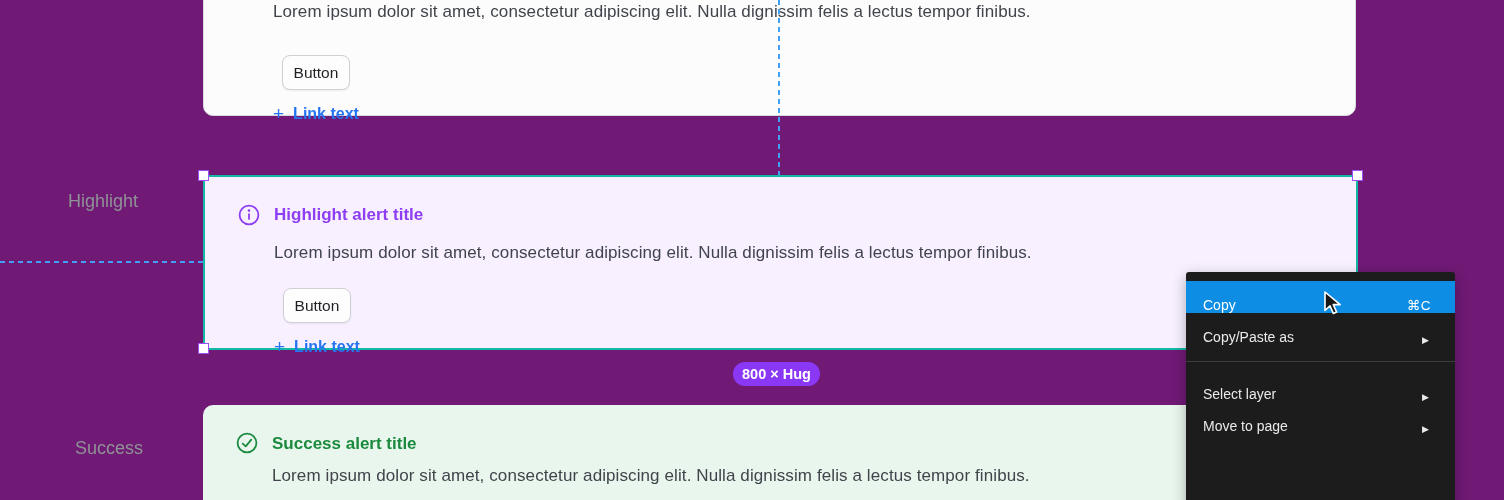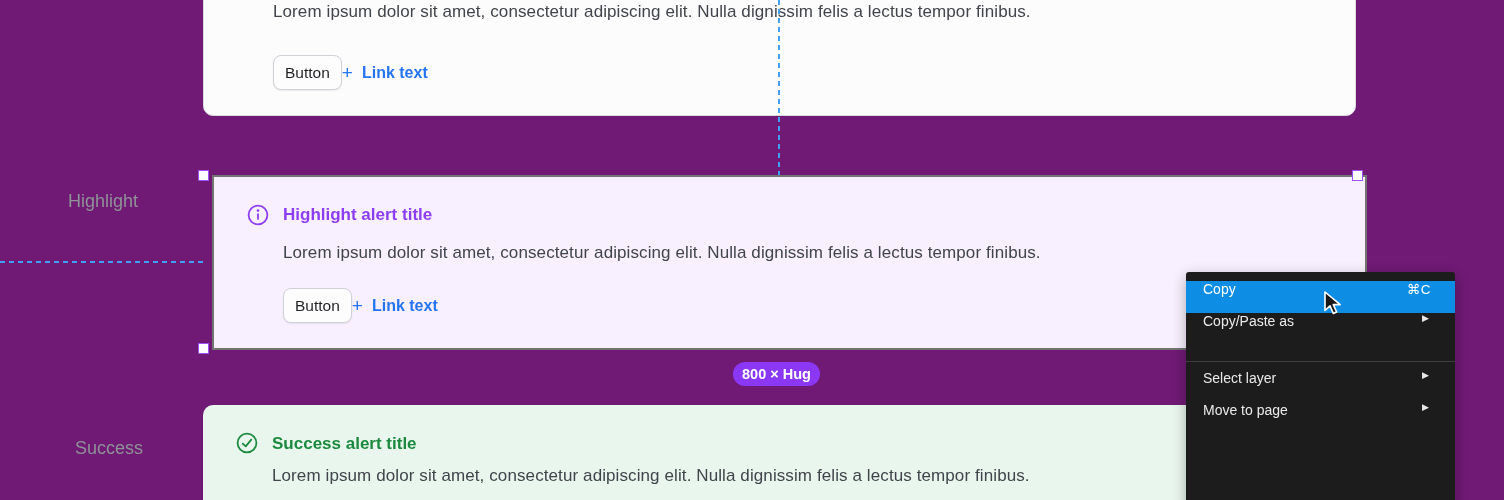--- a/index.html
+++ b/index.html
@@ -7,35 +7,35 @@
     position:relative;width:1504px;height:500px;overflow:hidden;
     font-family:"Liberation Sans","DejaVu Sans",sans-serif;background:#701a75;padding-left:20px;
   }
   
   .card{position:absolute;box-sizing:border-box;border-radius:10px;}
   .top-card{
     left:203px;top:-51px;width:1153px;height:167px;
     background:#fcfcfd;border:1px solid #d9dade;z-index:1;
   }
   .hl-frame{
-    left:212px;top:175px;width:1155px;height:175px;
-    background:#f8f0fe;border:2px solid #737373;border-radius:0;z-index:3;
+    left:203px;top:175px;width:1155px;height:175px;
+    background:#f8f0fe;border:2px solid #14b8a6;border-radius:0;z-index:3;
   }
   .ok-card{
     left:203px;top:405px;width:1154px;height:120px;
     background:#e9f6ee;z-index:1;
   }
   .alert-body{
     position:absolute;font-size:17px;color:#41454b;letter-spacing:.1px;white-space:nowrap;
   }
   .alert-title{
     position:absolute;font-size:17px;font-weight:700;white-space:nowrap;
   }
   .alert-icon{position:absolute;width:22px;height:22px;}
-  .alert-actions{position:absolute;display:flex;align-items:center;}
+  .alert-actions{position:absolute;display:flex;align-items:center;gap:14px;flex-direction:column;}
   .btn{
     box-sizing:border-box;height:35px;padding:0 11px;border-radius:8px;
     background:#fdfdfe;border:1px solid #cfd1d6;box-shadow:0 1px 2px rgba(0,0,0,.07);
     font-family:inherit;font-size:15.5px;color:#1f2023;cursor:pointer;
   }
   .link{display:flex;align-items:center;gap:9px;color:#2575f2;text-decoration:none;cursor:pointer;}
   .link .plus{font-size:19px;line-height:1;font-weight:500;}
   .link .lbl{font-size:16px;font-weight:600;}
   
   .guide-v{
@@ -59,21 +59,21 @@
     background:#8a38f5;color:#fff;font-size:14.5px;font-weight:700;
     padding:4px 9px;border-radius:12px;white-space:nowrap;
   }
   
   .menu{
     position:absolute;left:1186px;top:272px;width:269px;height:240px;z-index:10;
     background:#1c1c1c;border-radius:3px 3px 0 0;padding-top:9px;box-sizing:border-box;
     box-shadow:0 4px 14px rgba(0,0,0,.3);
   }
   .menu-item{
-    height:32px;display:flex;align-items:flex-start;
+    height:32px;display:flex;align-items:flex-end;
     padding:0 24px 0 17px;color:#e9eaeb;font-size:14px;cursor:pointer;
   }
   .menu-item.highlighted{background:#0d8de4;color:#ffffff;}
   .mi-label{flex:0 0 auto;}
   .mi-spacer{flex:1 1 auto;}
   .mi-shortcut{color:#cfd3d6;font-size:13.5px;letter-spacing:.5px;}
   .menu-item.highlighted .mi-shortcut{color:#ffffff;}
   .mi-arrow{color:#e9eaeb;font-size:9px;margin-right:2px;}
   .menu-separator{height:1px;background:#3d3d3d;margin:16px 0 8px 0;}
   

